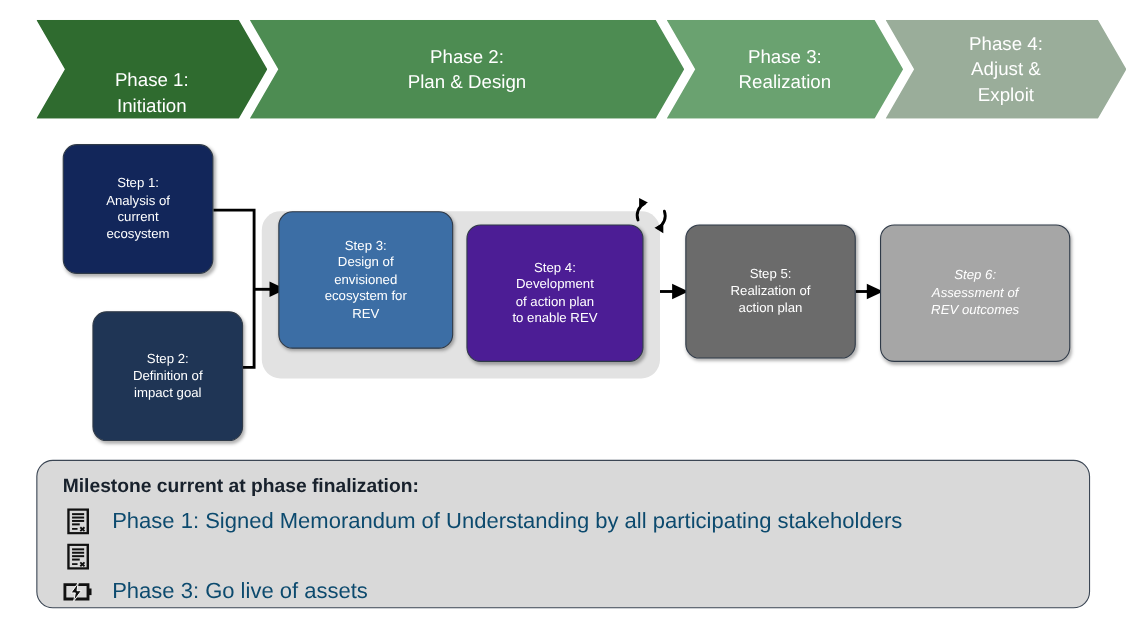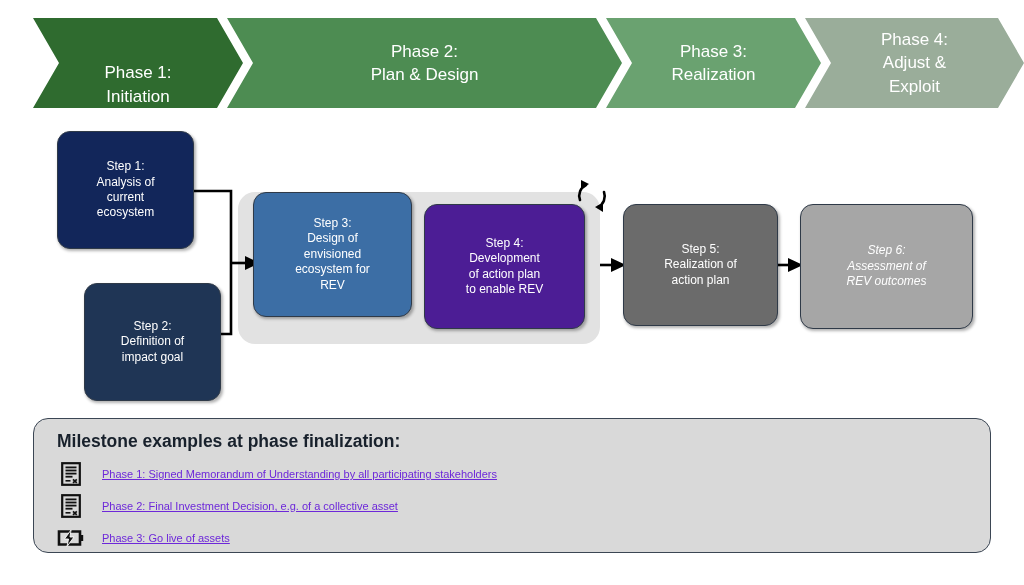--- a/index.html
+++ b/index.html
@@ -113,24 +113,23 @@
     height: 32px;
   }
   .milestone-icon {
     width: 34px;
     min-width: 34px;
     display: flex;
     align-items: center;
     justify-content: center;
   }
   .milestone-text {
-    font-size: 11px;
-    color: #6d28d9;
+    font-size: 20px;
+    color: #0c4a6e;
     margin-left: 14px;
-    text-decoration: underline;
   }
 </style>
 </head>
 <body>
 
 <div id="phase-bar">
   <div class="phase-chevron" style="left: 33px; width: 210px; background: rgb(47, 107, 47); align-items: flex-end;">
     <div class="phase-label">Phase 1:
 Initiation</div>
   </div>
@@ -170,21 +169,21 @@
 <div id="loop-icon">
   <svg width="40" height="36" viewBox="0 0 40 36">
     <path d="M 8 22 A 12 12 0 0 1 14 7" fill="none" stroke="#000000" stroke-width="2.6" stroke-linecap="round"></path>
     <path d="M 32 14 A 12 12 0 0 1 26 29" fill="none" stroke="#000000" stroke-width="2.6" stroke-linecap="round"></path>
     <path d="M 9 2 L 17 6 L 9 11 Z" fill="#000000"></path>
     <path d="M 31 25 L 23 29 L 31 34 Z" fill="#000000"></path>
   </svg>
 </div>
 
 <div id="milestone-panel" style="background: rgb(217, 217, 217);">
-  <div id="milestone-title">Milestone examples at phase finalization:</div>
+  <div id="milestone-title">Milestone current at phase finalization:</div>
 
   <div class="milestone-row">
     <span class="milestone-icon">
       <svg width="20" height="24" viewBox="0 0 20 24">
         <rect x="1.2" y="1.2" width="17.6" height="21.6" fill="none" stroke="#111111" stroke-width="2.2"></rect>
         <rect x="4.5" y="4.5" width="11" height="1.8" fill="#111111"></rect>
         <rect x="4.5" y="7.6" width="11" height="1.8" fill="#111111"></rect>
         <rect x="4.5" y="10.7" width="11" height="1.8" fill="#111111"></rect>
         <rect x="4.5" y="13.8" width="7" height="1.8" fill="#111111"></rect>
         <rect x="4.5" y="18" width="5" height="1.6" fill="#111111"></rect>
@@ -199,21 +198,20 @@
       <svg width="20" height="24" viewBox="0 0 20 24">
         <rect x="1.2" y="1.2" width="17.6" height="21.6" fill="none" stroke="#111111" stroke-width="2.2"></rect>
         <rect x="4.5" y="4.5" width="11" height="1.8" fill="#111111"></rect>
         <rect x="4.5" y="7.6" width="11" height="1.8" fill="#111111"></rect>
         <rect x="4.5" y="10.7" width="11" height="1.8" fill="#111111"></rect>
         <rect x="4.5" y="13.8" width="7" height="1.8" fill="#111111"></rect>
         <rect x="4.5" y="18" width="5" height="1.6" fill="#111111"></rect>
         <path d="M 12 17.3 L 15.8 20.8 M 15.8 17.3 L 12 20.8" stroke="#111111" stroke-width="1.7"></path>
       </svg>
     </span>
-    <span class="milestone-text">Phase 2: Final Investment Decision, e.g. of a collective asset</span>
   </div>
 
   <div class="milestone-row">
     <span class="milestone-icon">
       <svg width="28" height="20" viewBox="0 0 28 20">
         <path d="M 2 3.5 L 2 16.5 L 23 16.5 L 23 3.5 Z" fill="none" stroke="#111111" stroke-width="2.6"></path>
         <rect x="23" y="7" width="3.2" height="6" fill="#111111"></rect>
         <path d="M 14 2 L 7.5 11 L 11.5 11 L 10 18.5 L 17 9 L 13 9 Z" fill="#111111" stroke="#ffffff" stroke-width="0.9"></path>
       </svg>
     </span>

